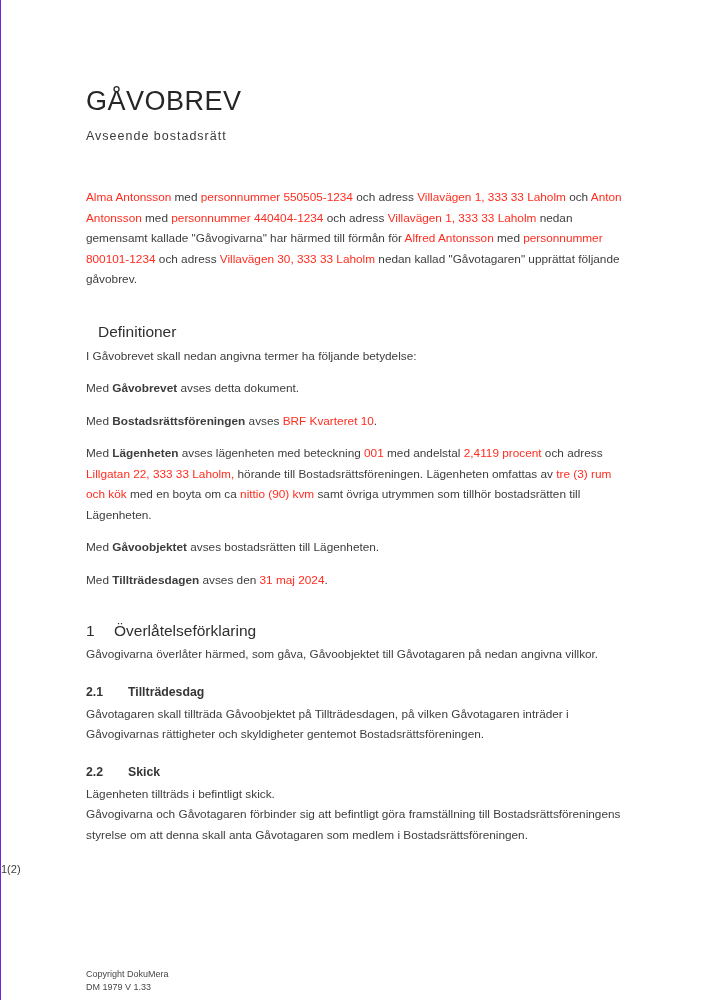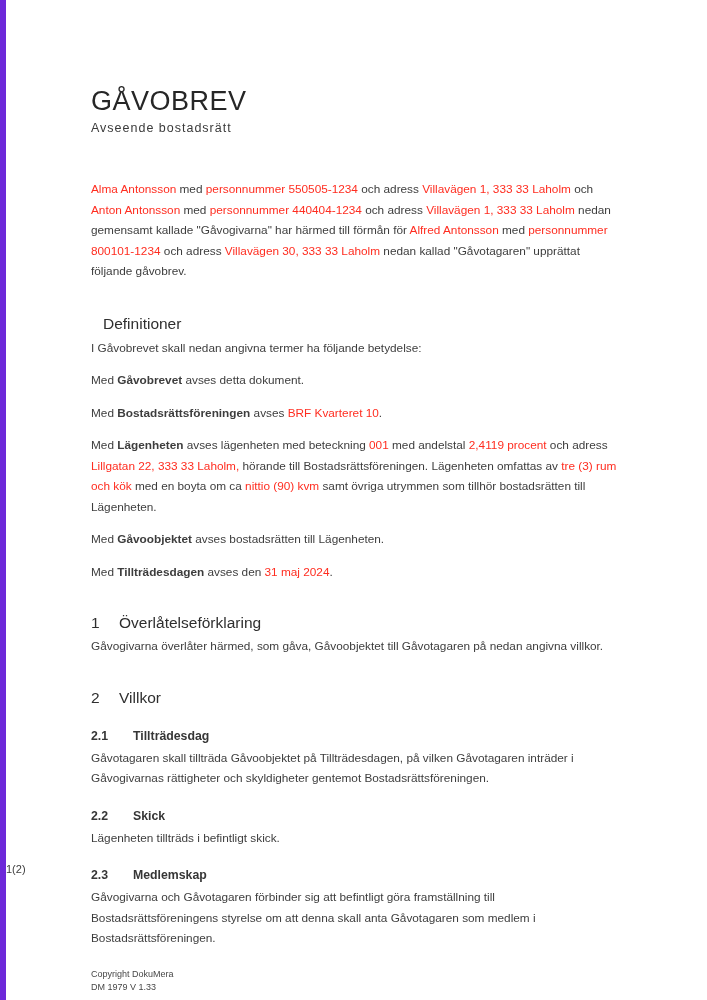--- a/index.html
+++ b/index.html
@@ -12,33 +12,33 @@
   body{
     width:707px;height:1000px;
     font-family:"Liberation Sans","DejaVu Sans",sans-serif;
     color:var(--ink);
     overflow:hidden;
   }
   .page{
     position:relative;
     width:707px;height:1000px;
     background:#ffffff;
-    border-left:6px solid #6d28d9;
+    border-left:1px solid #6d28d9;
     padding:86px 85px 0 85px;
   }
   .doc-title{
     margin:0;
     font-size:27px;
     font-weight:400;
     letter-spacing:0.5px;
     color:#262626;
     line-height:30px;
   }
   .doc-subtitle{
-    margin-top:5px;
+    margin-top:13px;
     font-size:12.5px;
     letter-spacing:1px;
     color:#3a3a3a;
   }
   .body{
     font-size:11.8px;
     line-height:20.5px;
     margin:0;
     color:var(--ink);
   }
@@ -101,37 +101,31 @@
   <p class="body def"><span>Med </span><span class="run-bold">Bostadsrättsföreningen</span><span> avses </span><span class="run-red">BRF Kvarteret 10</span><span>.</span></p>
   <p class="body def"><span>Med </span><span class="run-bold">Lägenheten</span><span> avses lägenheten med beteckning </span><span class="run-red">001</span><span> med andelstal </span><span class="run-red">2,4119 procent</span><span> och adress </span><span class="run-red">Lillgatan 22, 333 33 Laholm,</span><span> hörande till Bostadsrättsföreningen. Lägenheten omfattas av </span><span class="run-red">tre (3) rum och kök</span><span> med en boyta om ca </span><span class="run-red">nittio (90) kvm</span><span> samt övriga utrymmen som tillhör bostadsrätten till Lägenheten.</span></p>
   <p class="body def"><span>Med </span><span class="run-bold">Gåvoobjektet</span><span> avses bostadsrätten till Lägenheten.</span></p>
   <p class="body def"><span>Med </span><span class="run-bold">Tillträdesdagen</span><span> avses den </span><span class="run-red">31 maj 2024</span><span>.</span></p>
 
   <div class="h-sec">
     <span class="sec-num">1</span><span>Överlåtelseförklaring</span>
   </div>
   <p class="body">Gåvogivarna överlåter härmed, som gåva, Gåvoobjektet till Gåvotagaren på nedan angivna villkor.</p>
 
-  <div class="h-sec">
-    <span class="sec-num">2</span><span>Villkor</span>
-  </div>
 
   <div class="h-sub">
     <span class="sub-num">2.1</span><span>Tillträdesdag</span>
   </div>
   <p class="body">Gåvotagaren skall tillträda Gåvoobjektet på Tillträdesdagen, på vilken Gåvotagaren inträder i Gåvogivarnas rättigheter och skyldigheter gentemot Bostadsrättsföreningen.</p>
 
   <div class="h-sub">
     <span class="sub-num">2.2</span><span>Skick</span>
   </div>
   <p class="body">Lägenheten tillträds i befintligt skick.</p>
 
-  <div class="h-sub">
-    <span class="sub-num">2.3</span><span>Medlemskap</span>
-  </div>
   <p class="body">Gåvogivarna och Gåvotagaren förbinder sig att befintligt göra framställning till Bostadsrättsföreningens styrelse om att denna skall anta Gåvotagaren som medlem i Bostadsrättsföreningen.</p>
 
   <div class="footer-page">1(2)</div>
   <div class="footer-copy">
     <div>Copyright DokuMera</div>
     <div>DM 1979 V 1.33</div>
   </div>
 
 </div>
 

